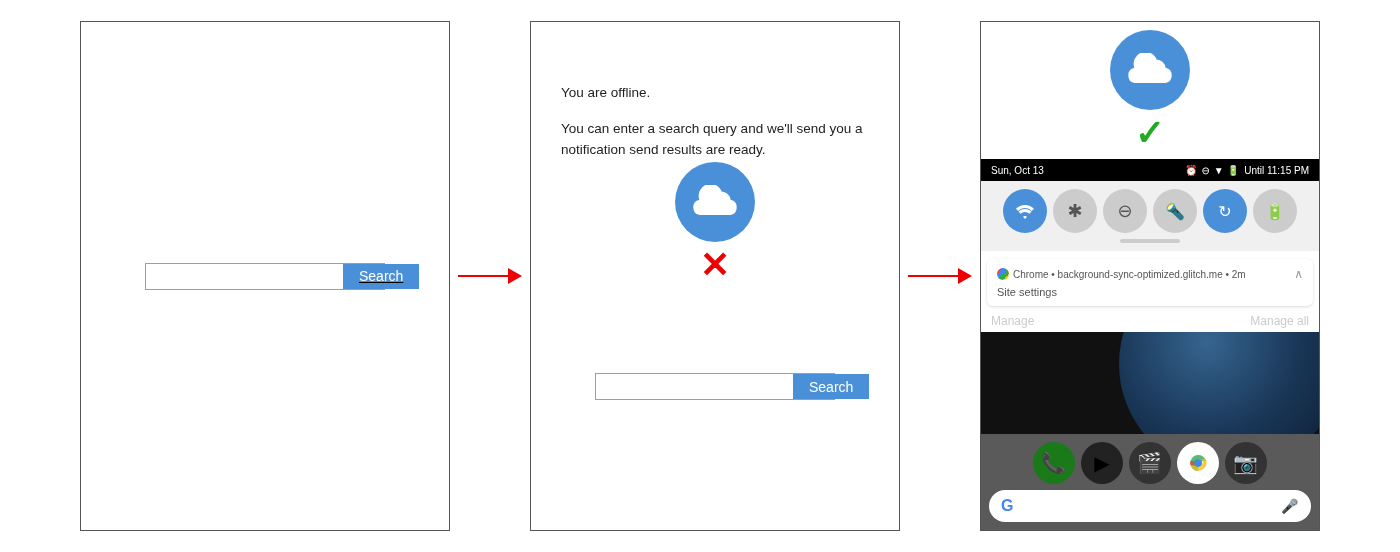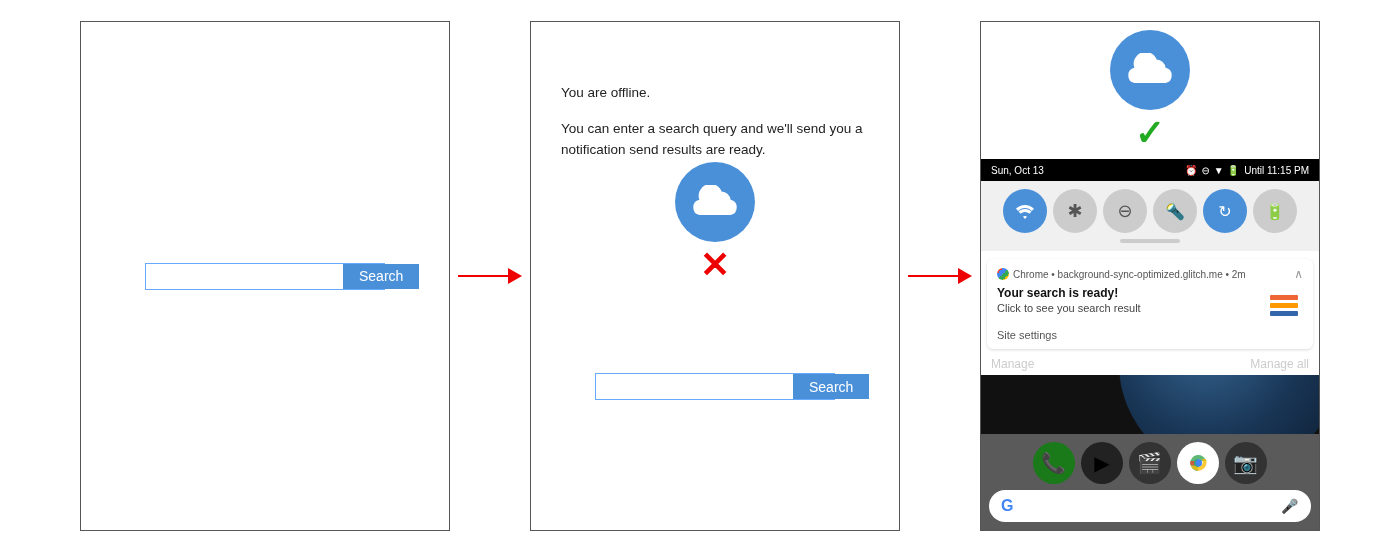--- a/index.html
+++ b/index.html
@@ -17,20 +17,21 @@
 
     
     .panel {
       border: 1.5px solid #555;
       background: #fff;
       position: relative;
       display: flex;
       flex-direction: column;
       align-items: center;
       justify-content: center;
+      text-decoration: underline;
     }
 
     .panel-1 {
       width: 370px;
       height: 510px;
     }
 
     .panel-2 {
       width: 370px;
       height: 510px;
@@ -505,33 +506,20 @@
     <div class="qs-divider"></div>
   </div>
 
   <div class="notification-card">
     <div class="notif-header">
       <div class="notif-header-left">
         <div class="chrome-icon-small"></div>
         <span>Chrome • background-sync-optimized.glitch.me • 2m</span>
       </div>
       <span style="font-size:12px; color:#999;">∧</span>
-    </div>
-    <div class="notif-body">
-      <div class="notif-text">
-        <div class="notif-title">Your search is ready!</div>
-        <div class="notif-subtitle">Click to see you search result</div>
-      </div>
-      <div class="notif-icon">
-        <div class="stripe-icon">
-          <div class="stripe s1"></div>
-          <div class="stripe s2"></div>
-          <div class="stripe s3"></div>
-        </div>
-      </div>
     </div>
     <div class="site-settings">Site settings</div>
   </div>
 
   <div class="notif-actions">
     <span>Manage</span>
     <span>Manage all</span>
   </div>
 
   <div class="earth-bg">

